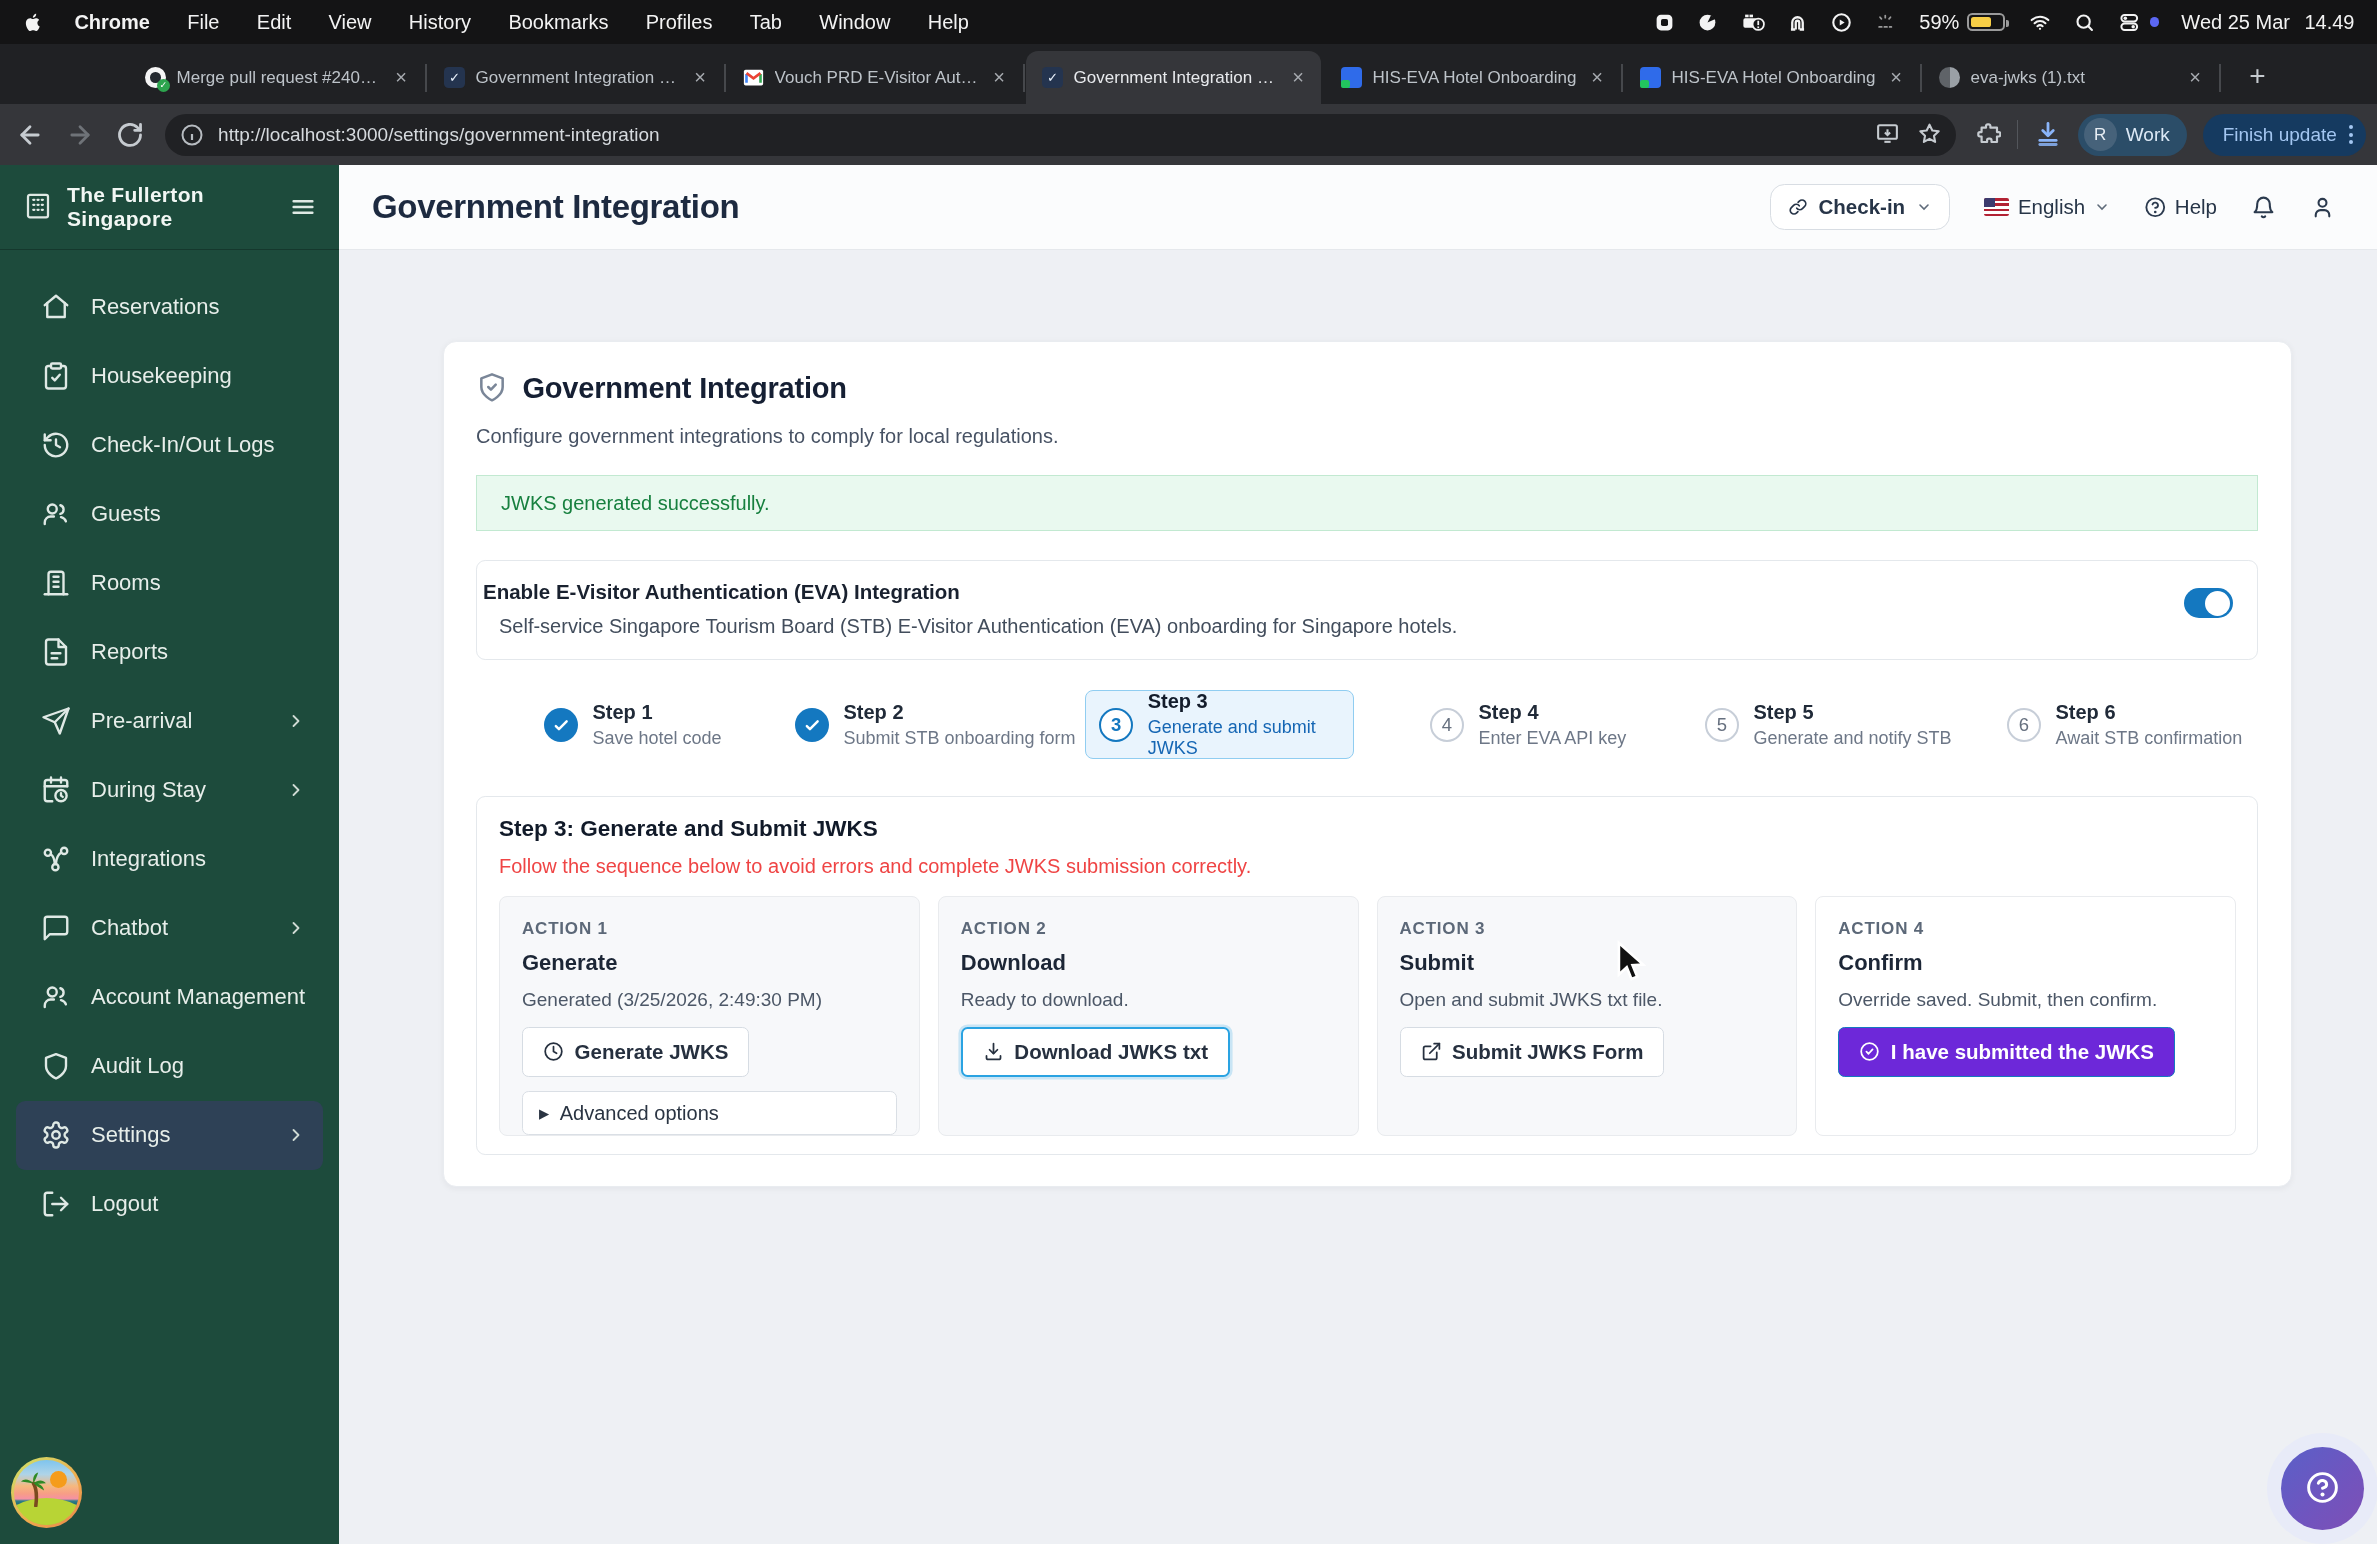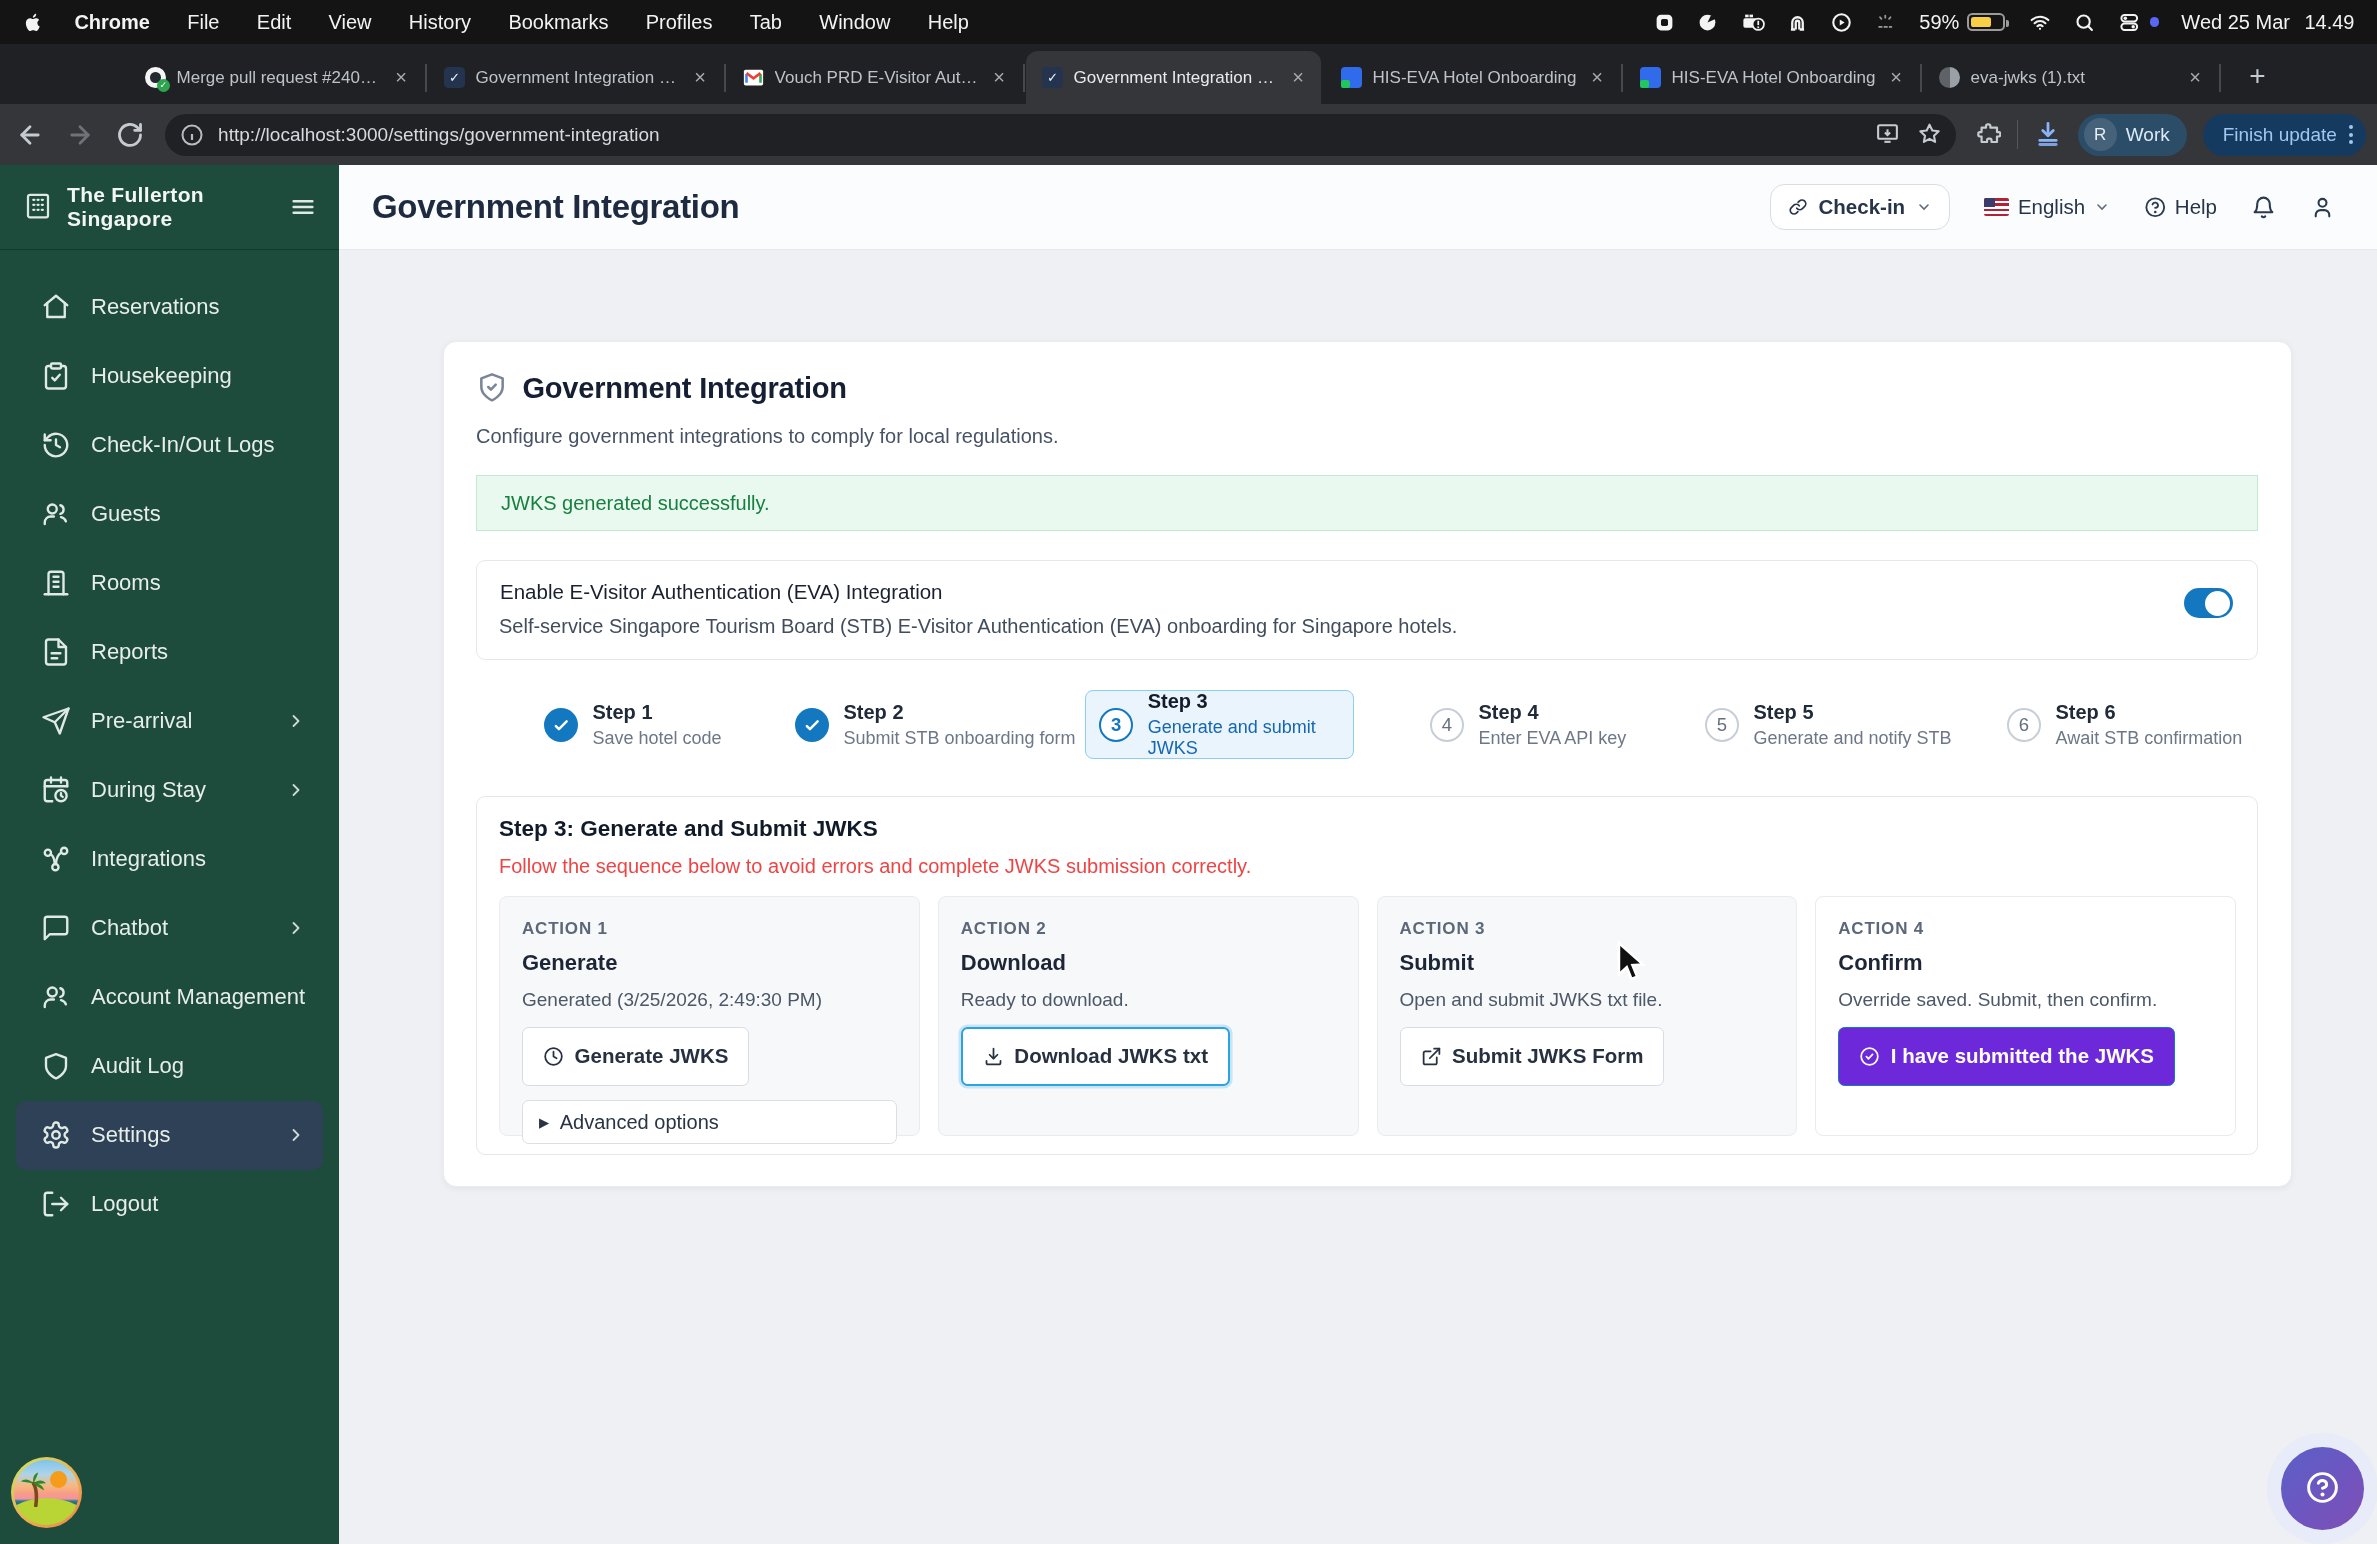--- a/index.html
+++ b/index.html
@@ -106,21 +106,21 @@
   .content { position:absolute; left:0; top:85px; right:0; bottom:0; background:#eef0f4; }
   .card { position:absolute; left:104px; top:91px; width:1849px; height:846px; background:#fff; border:1.3px solid #e9ecf0;
     border-radius:13.2px; box-shadow:0 1.3px 6.6px rgba(16,24,40,0.05); }
   .card-head { position:absolute; left:32px; top:29px; display:flex; align-items:center; gap:14.5px; color:#7a8698; }
   .card-title { font-size:29px; font-weight:700; color:#151f33; letter-spacing:-0.2px; }
   .card-sub { position:absolute; left:32px; top:83px; font-size:20px; color:#475264; }
   .banner { position:absolute; left:32px; right:33px; top:133px; height:56px; background:#e9f9ef; border:1.3px solid #c2e9d1;
     border-radius:0; display:flex; align-items:center; padding:0 24px; }
   .banner span { font-size:20px; color:#17803f; }
   .eva { position:absolute; left:32px; right:33px; top:218px; height:100px; border:1.3px solid #e4e8ec; border-radius:9.2px; }
-  .eva-title { position:absolute; left:23px; top:18.5px; font-size:20.5px; font-weight:400; color:#19212f; }
+  .eva-title { position:absolute; left:6px; top:18.5px; font-size:20.5px; font-weight:700; color:#19212f; }
   .eva-sub { position:absolute; left:22px; top:54px; font-size:20px; color:#424d5c; }
   .toggle { position:absolute; right:24px; top:27px; width:49px; height:30px; border-radius:15px; background:#1478c0; }
   .toggle .knob { position:absolute; right:3.3px; top:2.6px; width:25px; height:25px; border-radius:50%; background:#fff; }
 
   
   .steps { position:absolute; left:0; right:0; top:347px; height:73px; }
   .step { position:absolute; top:1.3px; height:69px; display:flex; align-items:center; gap:14.5px; }
   .step-circle { width:34px; height:34px; border-radius:50%; flex:none; display:flex; align-items:center; justify-content:center; }
   .sc-done { background:#1478c0; color:#fff; }
   .sc-active { background:#fff; border:2px solid #1478c0; color:#1478c0; font-size:18.5px; font-weight:600; }
@@ -134,21 +134,21 @@
   
   .panel { position:absolute; left:32px; right:33px; top:454px; height:359px; border:1.3px solid #e4e8ec; border-radius:9.2px; }
   .panel-title { position:absolute; left:22px; top:18.5px; font-size:22.5px; font-weight:700; color:#111a29; }
   .panel-sub { position:absolute; left:22px; top:58px; font-size:20px; color:#ef4444; }
   .actions { position:absolute; left:22px; right:21px; top:99px; height:240px; display:flex; gap:18px; }
   .action { flex:1; border:1.3px solid #e9ebee; border-radius:8px; background:#f7f8fa; padding:22px; position:relative; }
   .action.white { background:#fff; }
   .a-label { font-size:17px; font-weight:700; color:#5c6878; letter-spacing:0.8px; }
   .a-title { margin-top:10.6px; font-size:22px; font-weight:600; color:#1c2636; }
   .a-desc { margin-top:13.2px; font-size:19px; color:#4c5767; }
-  .btn { margin-top:16px; display:inline-flex; align-items:center; gap:10.6px; height:59px; padding:0 20px;
+  .btn { margin-top:16px; display:inline-flex; align-items:center; gap:10.6px; height:50px; padding:0 20px;
     background:#fff; border:1.3px solid #d6dce3; border-radius:6.6px; font-size:20.5px; font-weight:600; color:#26303f; }
   .btn .bic { display:flex; color:#26303f; }
   .btn-focus { border:2px solid #2aa3e2; box-shadow:0 0 0 2.6px rgba(42,163,226,0.22); }
   .btn-primary { background:#6d28d9; border-color:#1478c0; color:#fff; }
   .btn-primary .bic { color:#fff; }
   .advanced { margin-top:14.5px; width:100%; height:44px; background:#fff; border:1.3px solid #dadfe5; border-radius:6.6px;
     display:flex; align-items:center; gap:10.6px; padding:0 16px; font-size:20px; color:#2a3442; }
   .advanced .tri { font-size:13.2px; color:#2a3442; }
 
   

